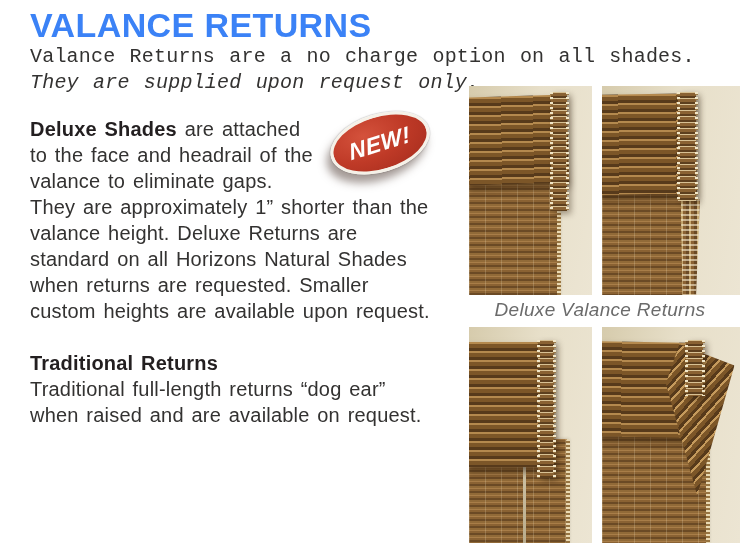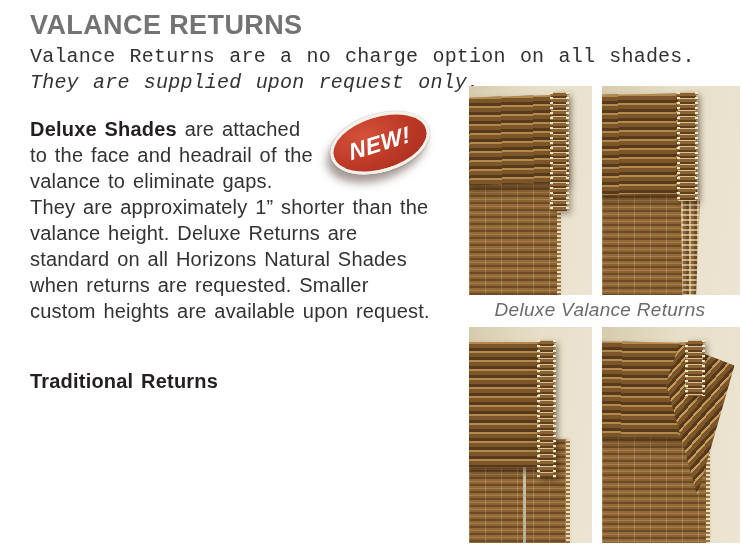--- a/index.html
+++ b/index.html
@@ -3,28 +3,28 @@
 <meta charset="utf-8">
 <style>
   html,body{margin:0;padding:0;background:#ffffff;}
   .page{
     position:relative; width:742px; height:549px; overflow:hidden;
     background:#ffffff; font-family:"Liberation Sans", sans-serif; color:#2e2d2c;
   }
   
   .text-col{position:absolute; left:30px; top:10px; width:405px;}
   .title{
-    margin:0 0 3px 0; font-size:27px; line-height:31px; font-weight:bold;
-    letter-spacing:.4px; color:#737373;
+    margin:0 0 3px 0; font-size:34px; line-height:31px; font-weight:bold;
+    letter-spacing:.4px; color:#3b82f6;
   }
   p{margin:0; font-size:20px; line-height:26px; letter-spacing:.2px; word-spacing:2px; color:#333231;}
   .intro{width:672px;font-family:Liberation Mono, monospace;}
   .intro i{font-style:italic;}
   .deluxe{margin-top:20px; width:405px;}
-  .traditional{margin-top:44px; width:405px;}
+  .traditional{margin-top:26px; width:405px;}
   .bold-inline{font-weight:bold; color:#231f20;}
   .bold-block{display:block; font-weight:bold; color:#231f20;}
   
   .badge-wrap{float:right; width:112px; height:52px; margin:0 0 2px 8px; position:relative;}
   .badge{
     position:absolute; left:6px; top:-2px; width:96px; height:52px;
     background:radial-gradient(ellipse at 35% 28%, #d4523c 0%, #bf3a27 48%, #a52c1d 100%);
     border:3px solid #f5f1e8; border-radius:50%;
     transform:rotate(-17deg);
     box-shadow:-6px 7px 9px rgba(75,55,48,.5), 0 0 1px 1px rgba(0,0,0,.12);
@@ -119,21 +119,21 @@
     <p class="intro"><span>Valance Returns are a no charge option on all shades.</span>
       <i>They are supplied upon request only.</i></p>
 
     <p class="deluxe"><span class="badge-wrap">
           <span class="badge">
             <span>NEW!</span>
           </span>
         </span><b class="bold-inline">Deluxe Shades</b>
       <span>are attached to the face and headrail of the valance to eliminate gaps. They are approximately 1” shorter than the valance height. Deluxe Returns are standard on all Horizons Natural Shades when returns are requested. Smaller custom heights are available upon request.</span></p>
 
-    <p class="traditional"><b class="bold-block">Traditional Returns</b></p>
+    <p class="traditional"><b class="bold-block">Traditional Returns</b><span>Traditional full-length returns “dog ear” when raised and are available on request.</span></p>
   </div>
 
   <div class="photo" id="p1">
     <div class="shadebody"></div>
     <div class="stack"></div>
     <div class="edge"></div>
   </div>
 
   <div class="photo" id="p2">
     <div class="shadebody"></div>

